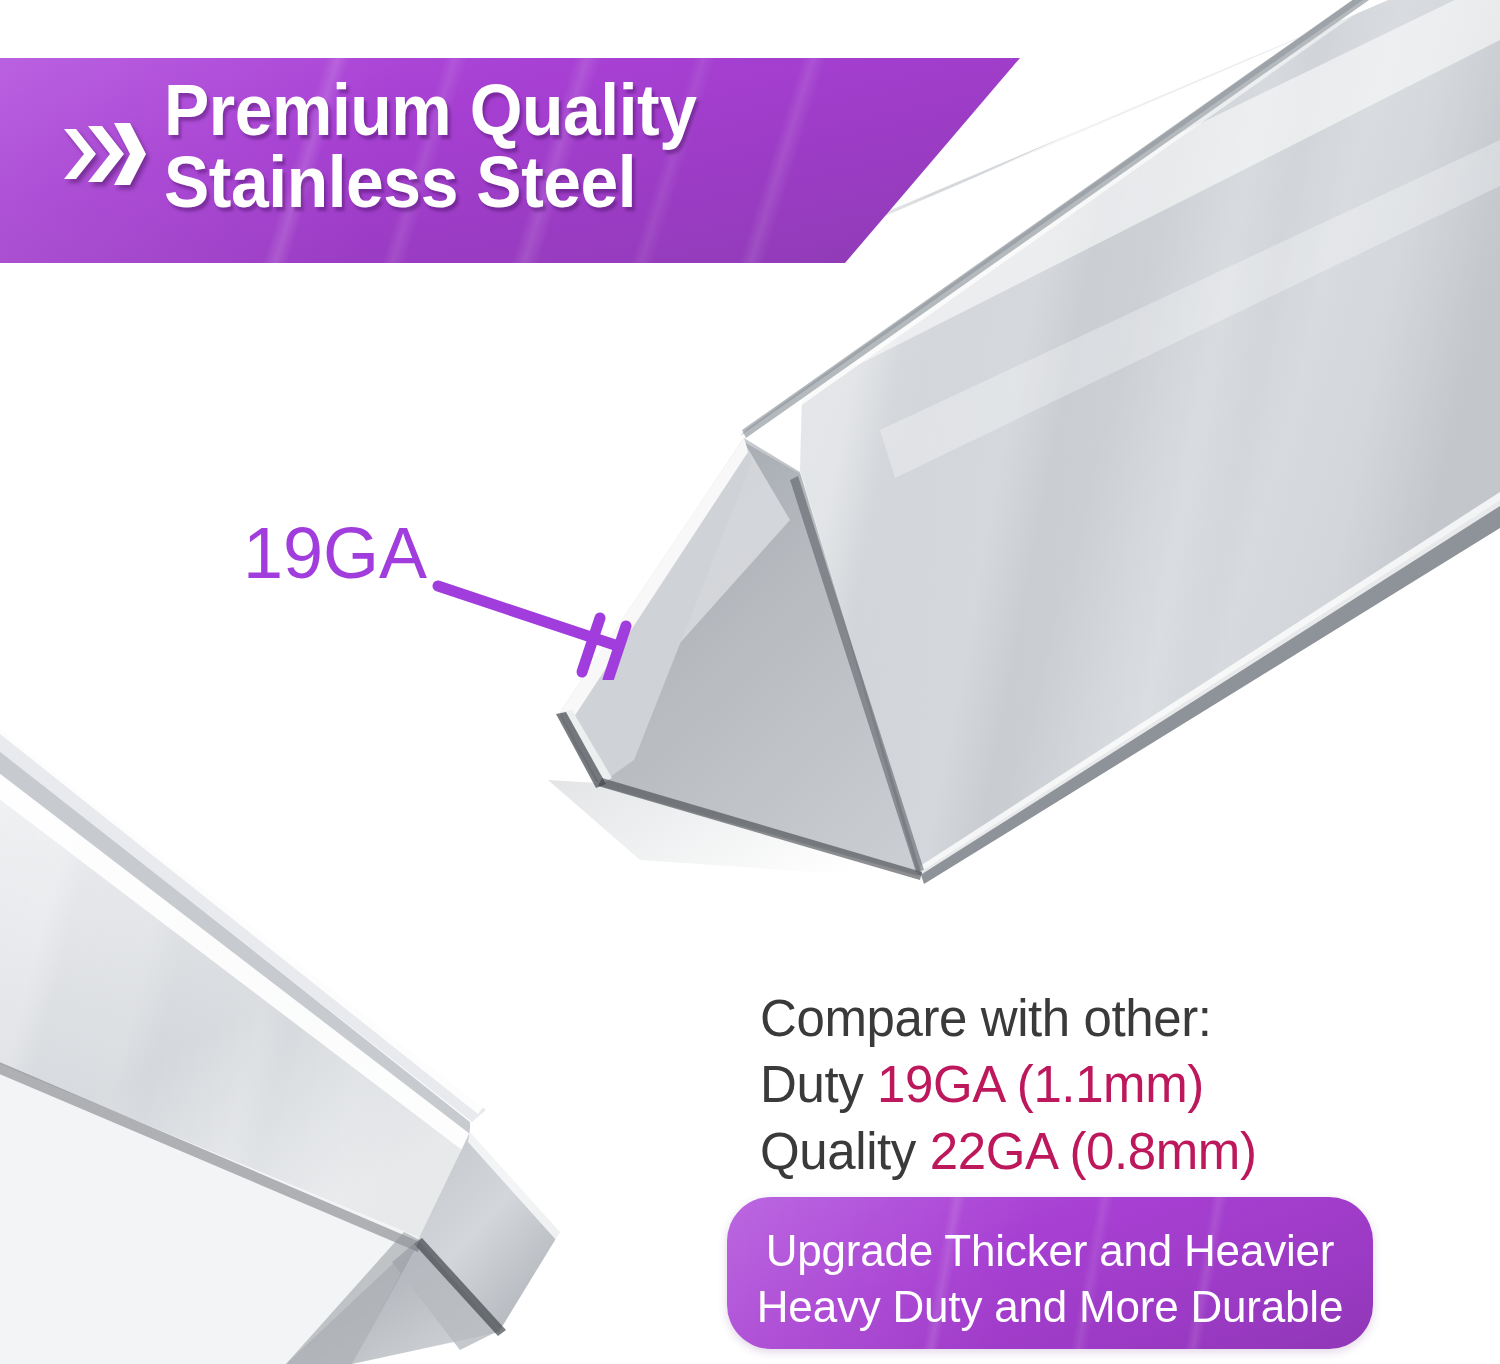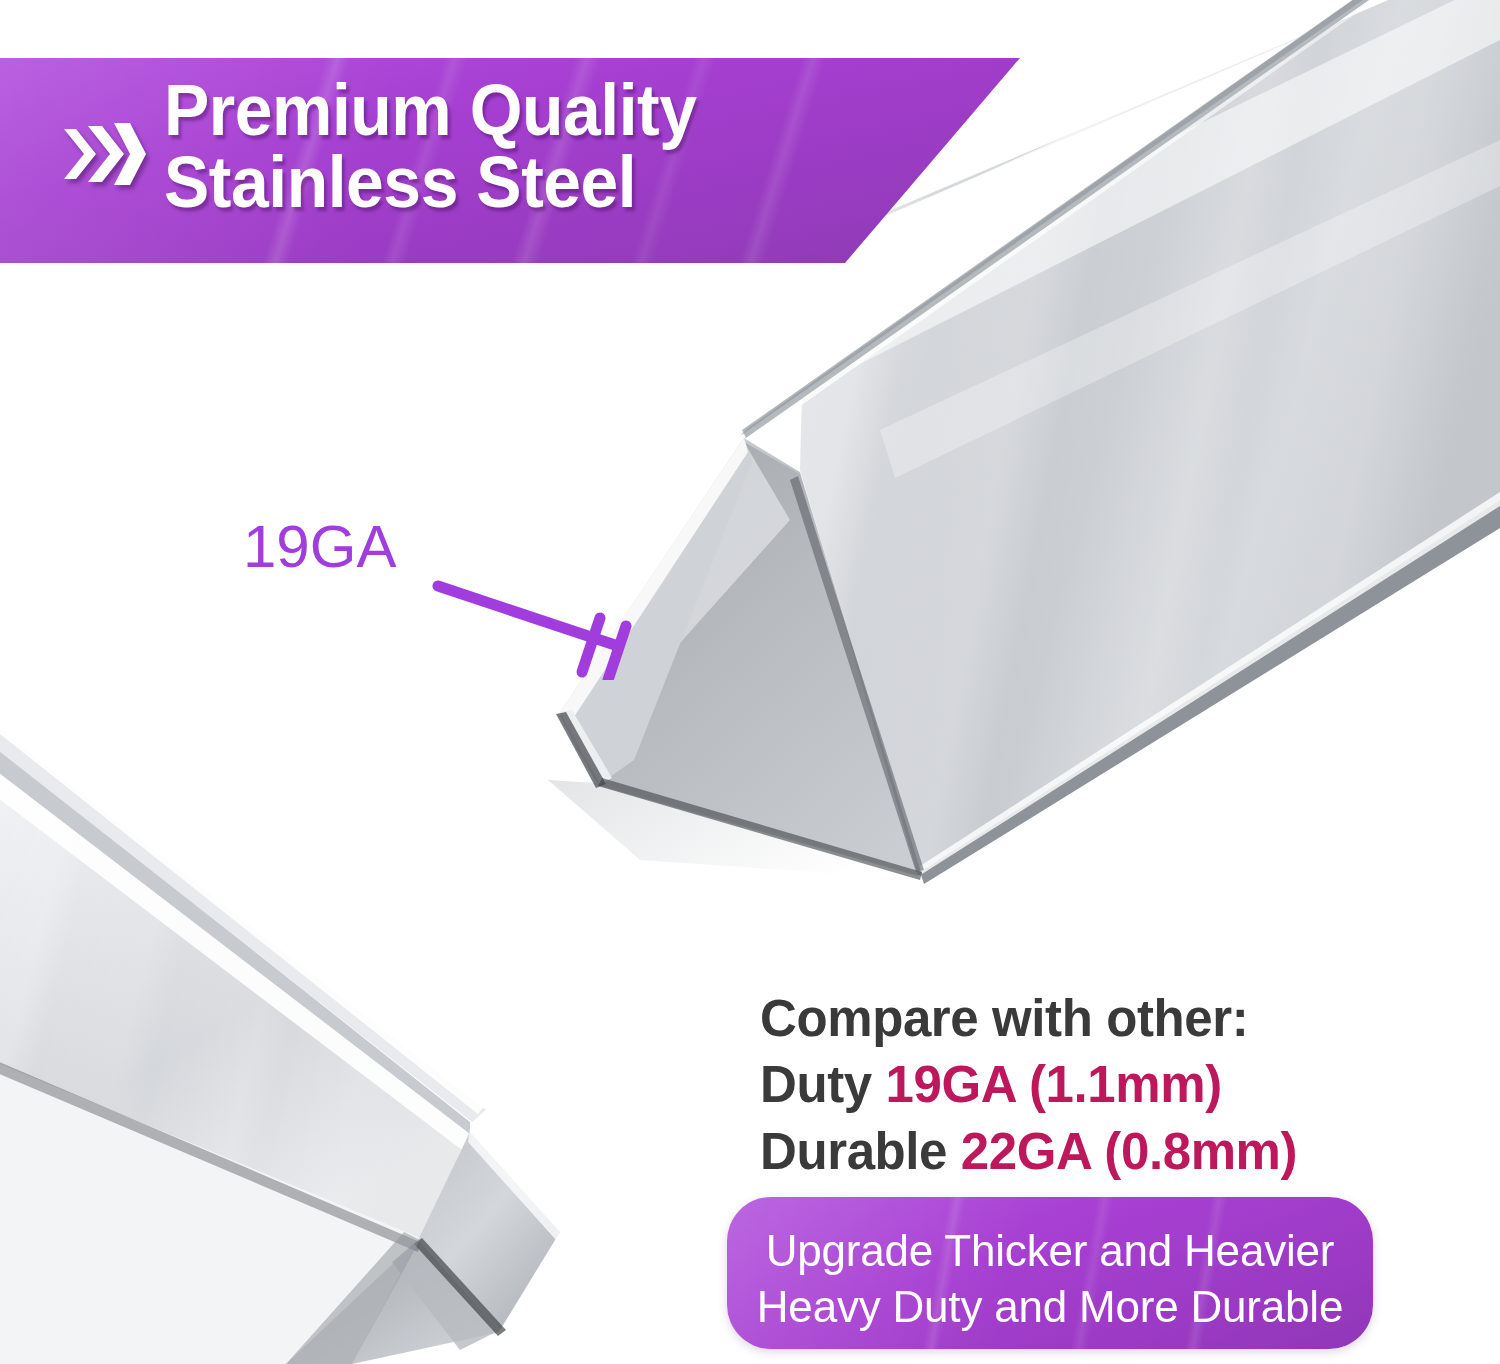--- a/index.html
+++ b/index.html
@@ -74,21 +74,21 @@
     font-stretch: condensed;
     transform: scaleX(0.93);
     transform-origin: left top;
   }
 
   
   .callout-label {
     position: absolute;
     left: 243px;
     top: 512px;
-    font-size: 60px;
+    font-size: 72px;
     color: #a03ddc;
     letter-spacing: 0px;
     font-weight: 400;
   }
   .callout-line {
     position: absolute;
     left: 430px;
     top: 560px;
     width: 220px;
     height: 120px;
@@ -96,21 +96,20 @@
 
   
   .compare-block {
     position: absolute;
     left: 760px;
     top: 986px;
     font-size: 51px;
     line-height: 1.30;
     color: #3a3a3a;
     letter-spacing: -0.4px;
-    font-weight: bold;
   }
   .compare-block .hl { color: #be185d; }
 
   
   .promo-badge {
     position: absolute;
     left: 727px;
     top: 1197px;
     width: 646px;
     height: 152px;
@@ -290,21 +289,21 @@
 
     <line x1="8" y1="26" x2="188" y2="86" stroke="#a03ddc" stroke-width="11" stroke-linecap="round"></line>
 
     <line x1="170" y1="58" x2="152" y2="112" stroke="#a03ddc" stroke-width="11" stroke-linecap="round"></line>
     <line x1="196" y1="66" x2="178" y2="120" stroke="#a03ddc" stroke-width="11" stroke-linecap="round"></line>
   </svg>
 
   <div class="compare-block">
     <div>Compare with other:</div>
     <div><span>Duty </span><span class="hl">19GA (1.1mm)</span></div>
-    <div><span>Durable </span><span class="hl">22GA (0.8mm)</span></div>
+    <div><span>Quality </span><span class="hl">22GA (0.8mm)</span></div>
   </div>
 
   <div class="promo-badge">
     <div class="promo-streaks"></div>
     <div class="promo-text">Upgrade Thicker and Heavier
 Heavy Duty and More Durable</div>
   </div>
 
 </div>
 

